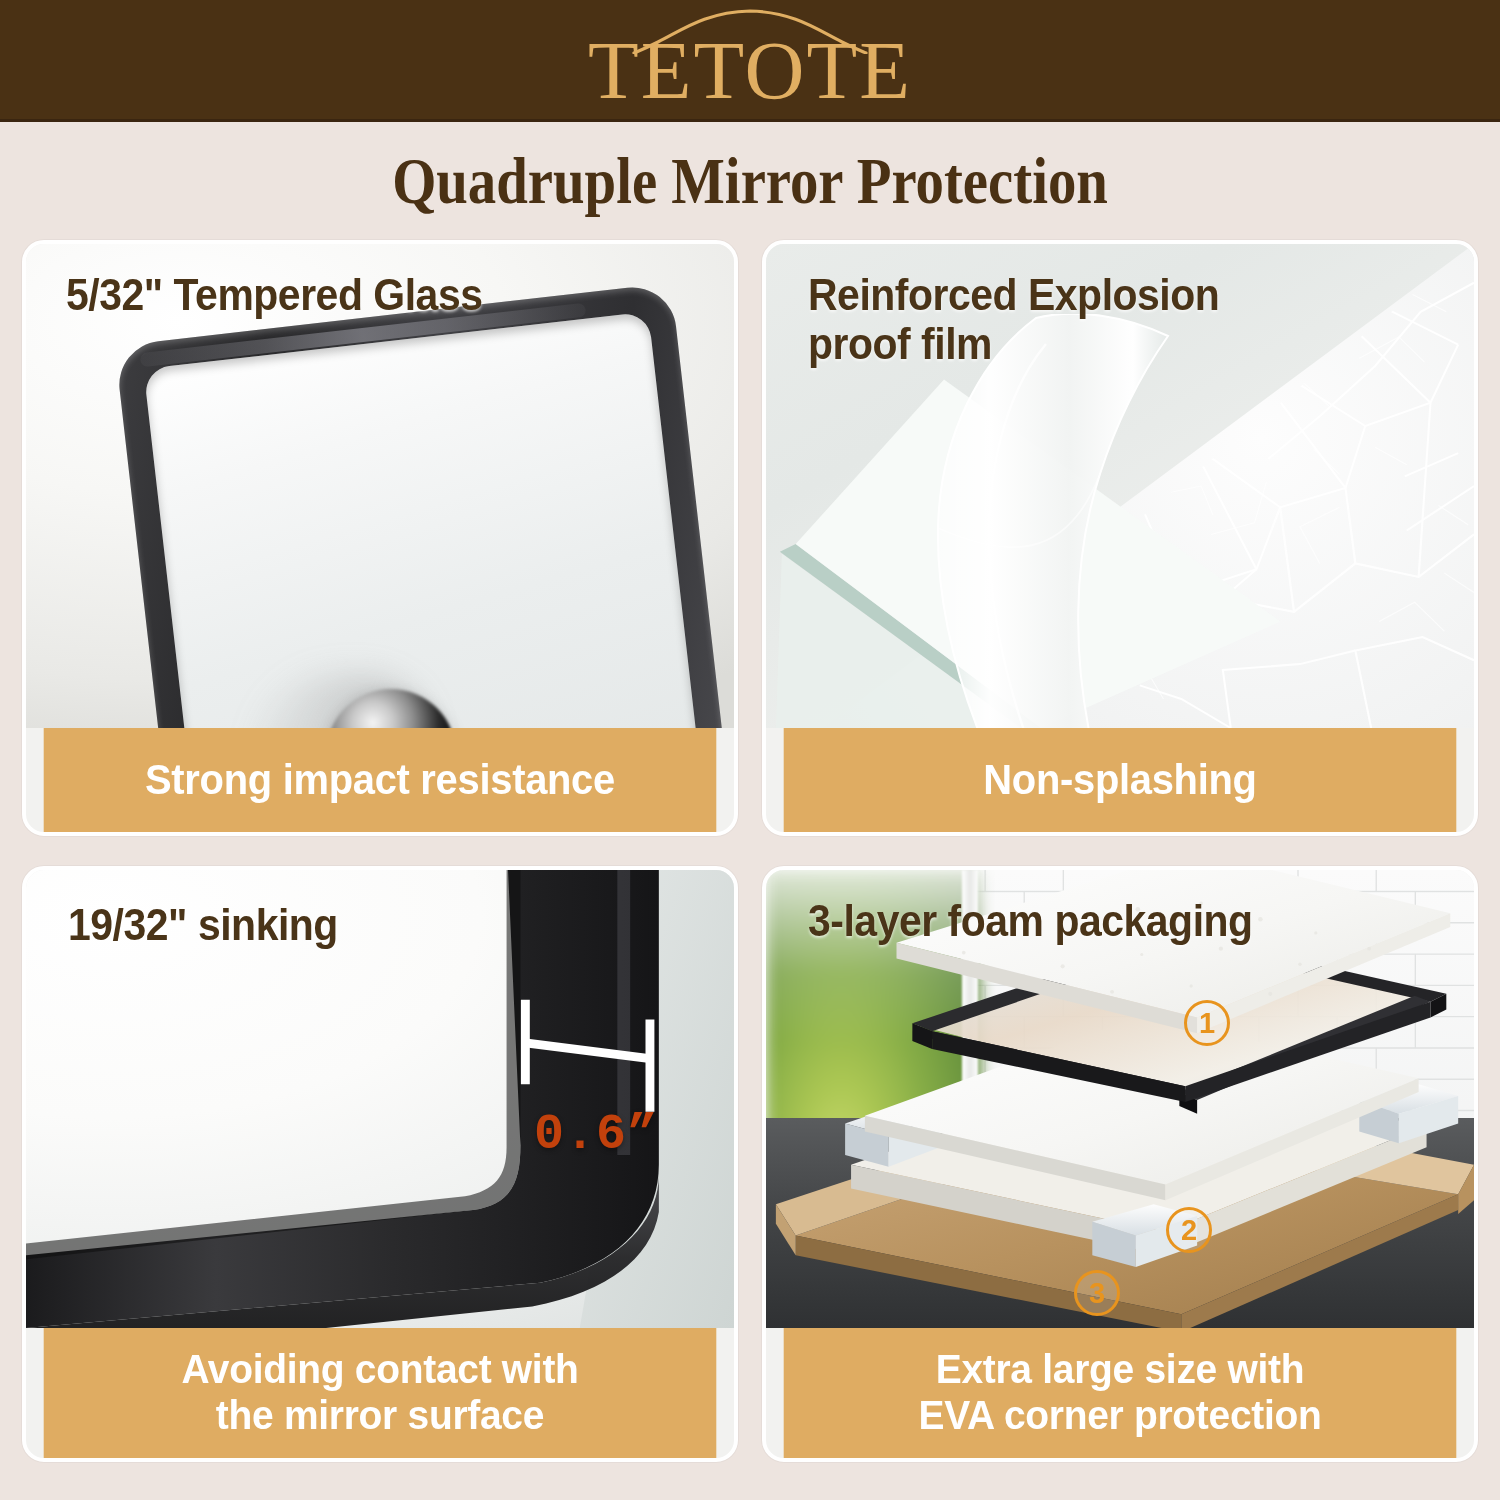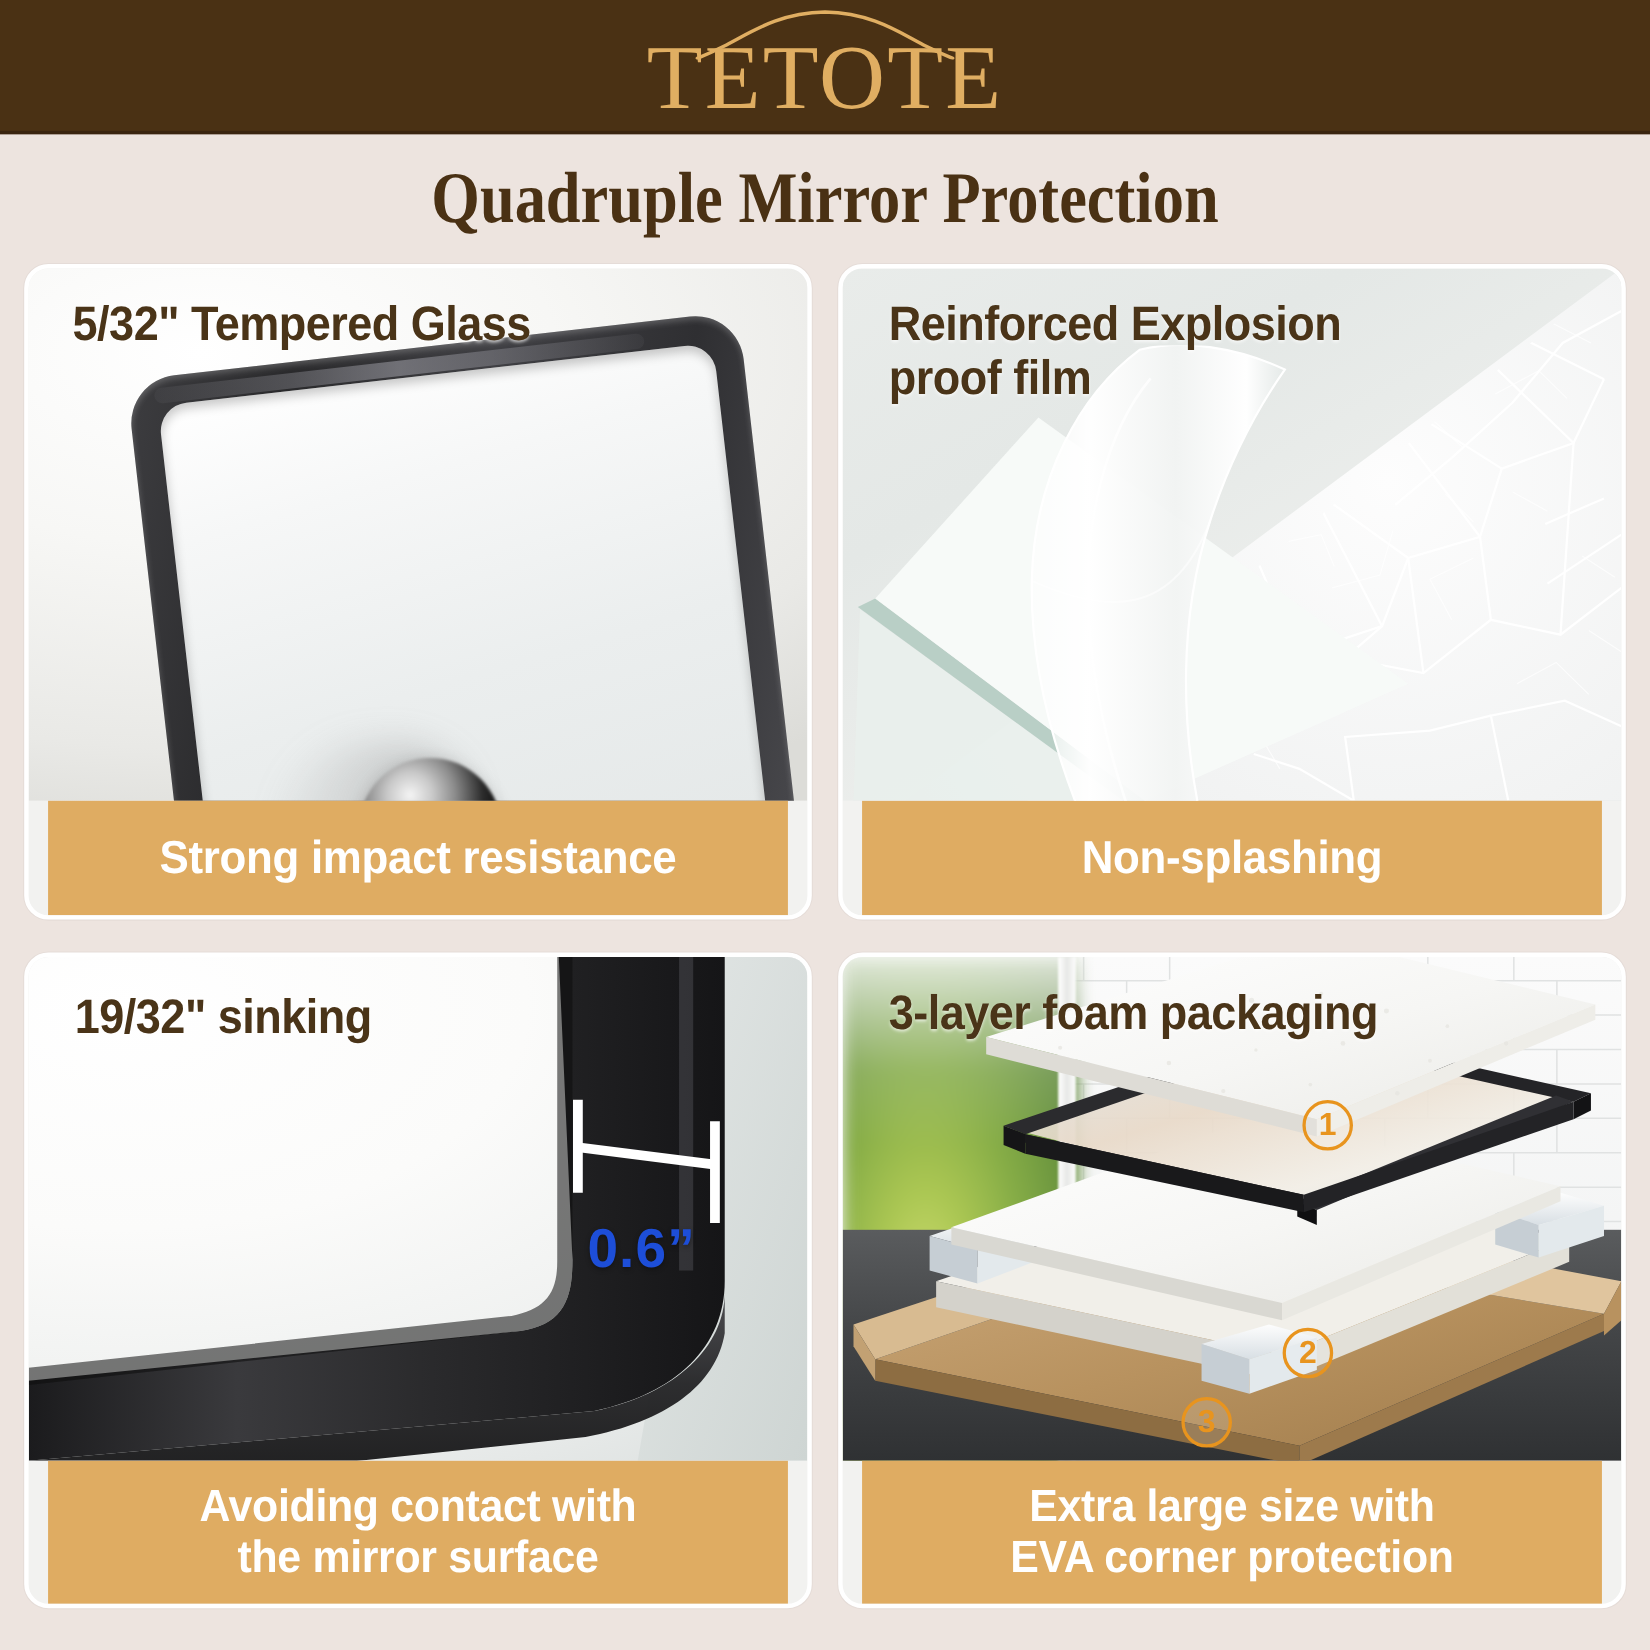--- a/index.html
+++ b/index.html
@@ -224,22 +224,22 @@
 
   
   .bg-sink {
     position:absolute; inset:0;
     background: radial-gradient(ellipse 130% 110% at 12% 10%, #ffffff 0%, #fbfbfa 40%, #eceeed 80%, #dfe3e2 100%);
   }
   .sink-frame-svg { position:absolute; inset:0; width:100%; height:100%; }
   .dim-label {
     position:absolute;
     left: 508px; top: 236px;
-    color:#1d4ed8;
-    font-family:Liberation Sans, sans-serif;
+    color:#c2410c;
+    font-family:Liberation Mono, monospace;
     font-weight:700;
     font-size: 50px;
     letter-spacing: 1px;
     z-index: 30;
     text-shadow: 0 2px 5px rgba(0,0,0,0.35);
   }
 
   
   .bg-pack { position:absolute; inset:0; overflow:hidden; }
   .pk-wall {

